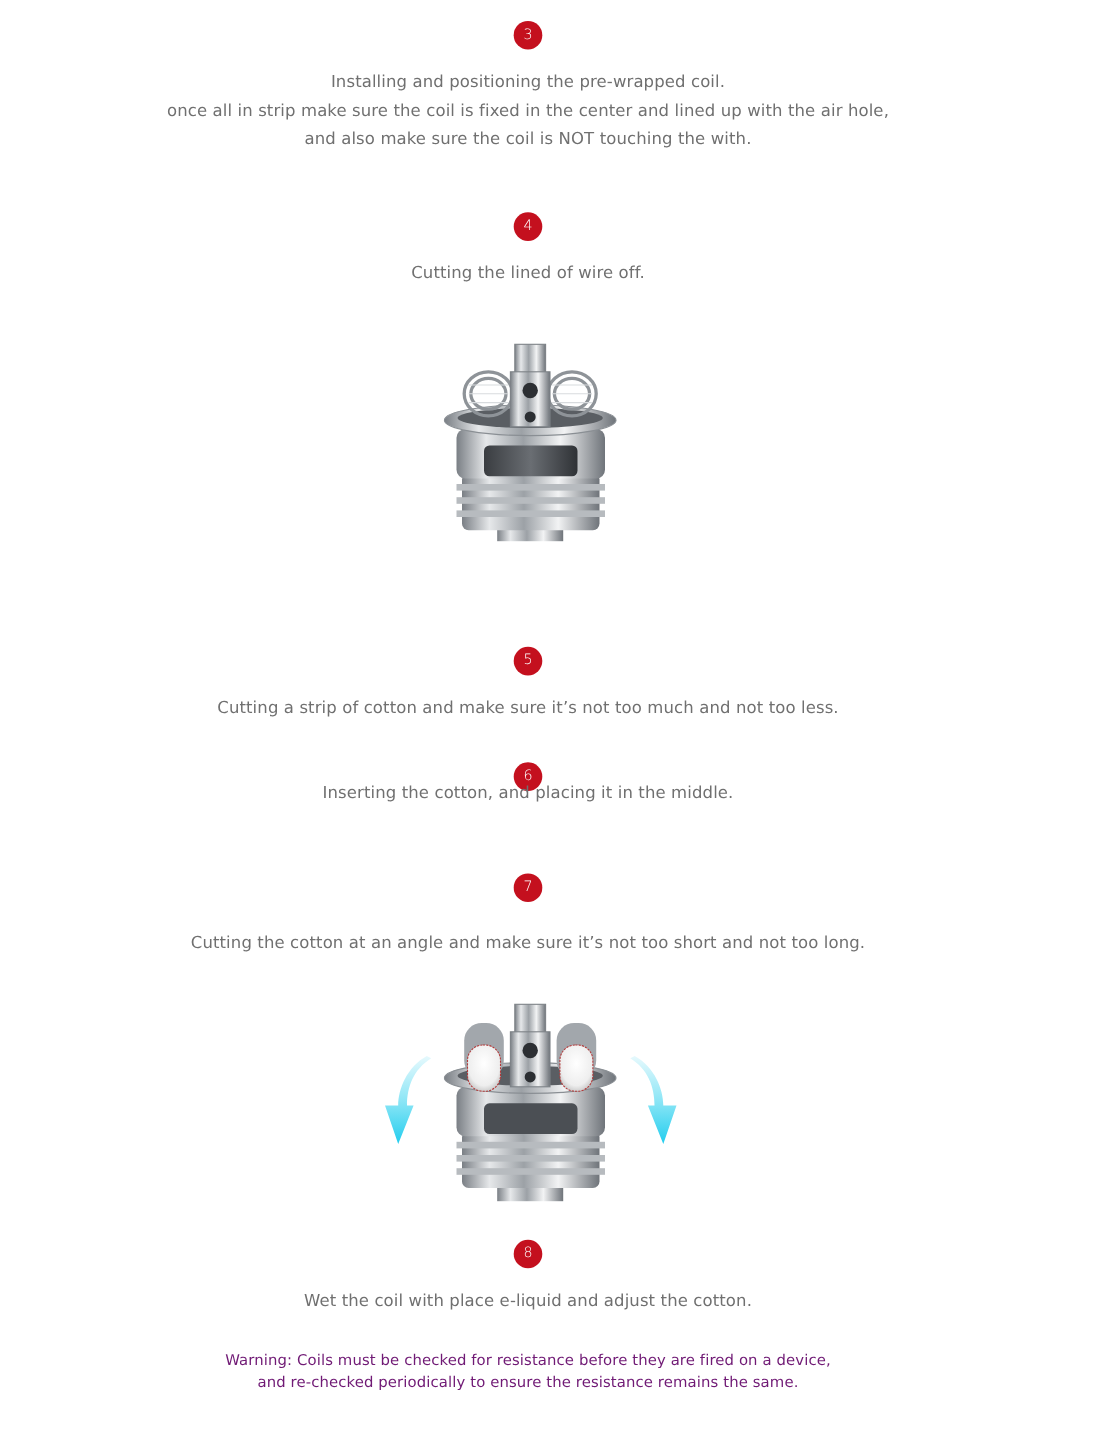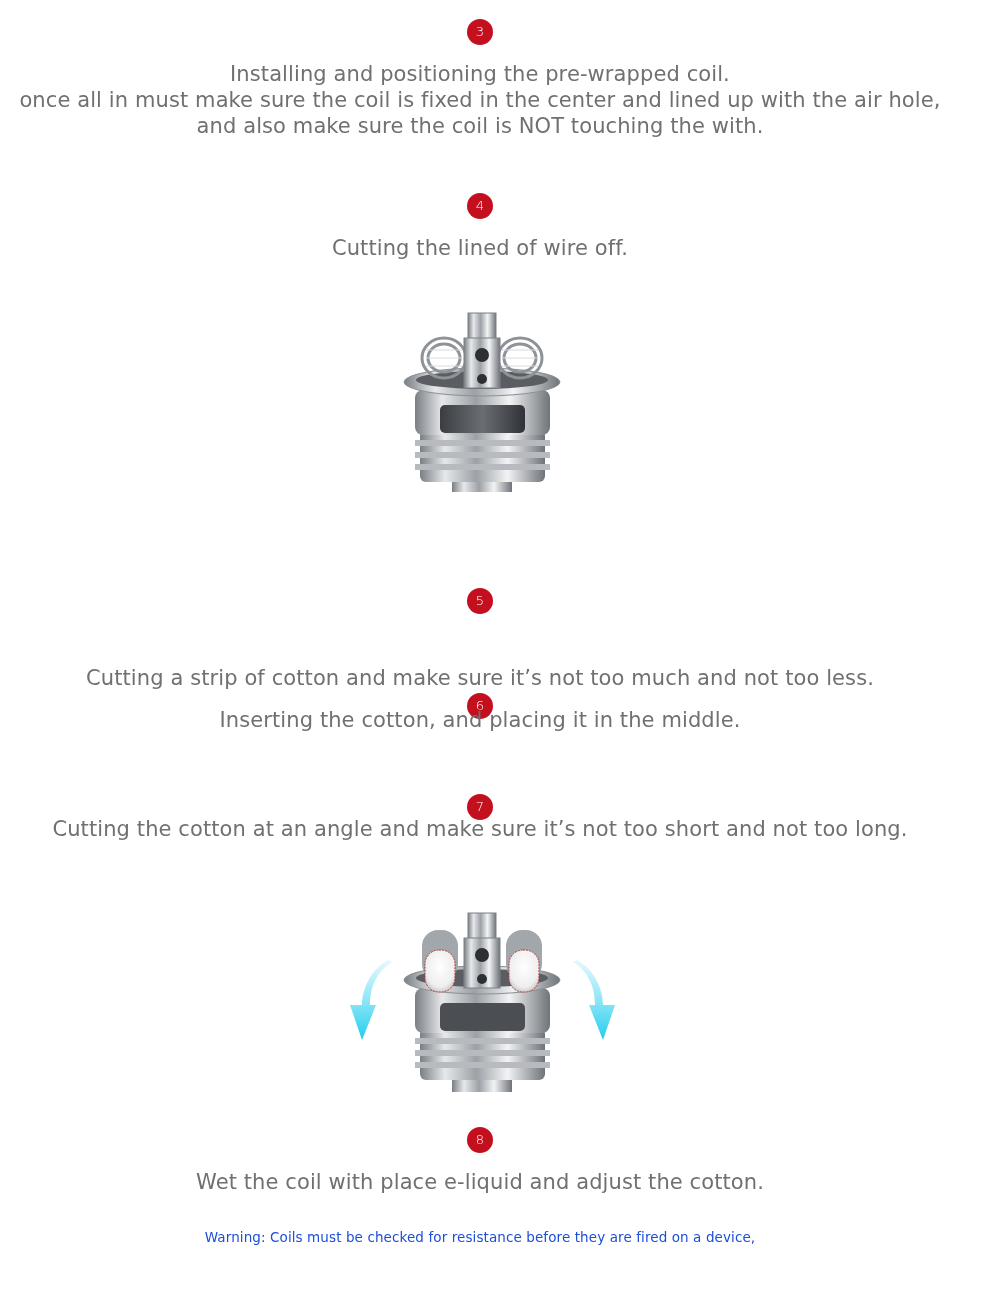--- a/index.html
+++ b/index.html
@@ -1,32 +1,32 @@
 <!DOCTYPE html>
 <html><head>
 <meta charset="utf-8">
 <style>
   html, body { margin: 0; padding: 0; background: #ffffff; }
   body { width: 1000px; height: 1304px; position: relative; overflow: hidden;
          font-family: "DejaVu Sans", sans-serif; color: #6e6e6e; }
   .badge { position: absolute; left: 467px; width: 26px; height: 26px; border-radius: 50%;
            background: #c4101e; color: #fff; font-size: 13px; line-height: 26px; text-align: center;
            font-family: "DejaVu Sans", sans-serif; font-weight: 300; }
-  .txt { position: absolute; left: 0; width: 960px; text-align: center; font-size: 21px;
+  .txt { position: absolute; left: 0; width: 960px; text-align: center; font-size: 15px;
          line-height: 26px; letter-spacing: 0.1px; color: #707070; }
-  .warn { color: #1d4ed8; font-size: 13.5px; line-height: 20px; }
+  .warn { color: #701a75; font-size: 13.5px; line-height: 20px; }
   .illu { position: absolute; }
 </style>
 </head>
 <body>
 
 <div class="badge" style="top:19px">3</div>
 <div class="txt" style="top:61px">
   <div>Installing and positioning the pre-wrapped coil.</div>
-  <div>once all in must make sure the coil is fixed in the center and lined up with the air hole,</div>
+  <div>once all in strip make sure the coil is fixed in the center and lined up with the air hole,</div>
   <div>and also make sure the coil is NOT touching the with.</div>
 </div>
 
 <div class="badge" style="top:193px">4</div>
 <div class="txt" style="top:235px">
   <div>Cutting the lined of wire off.</div>
 </div>
 
 <div class="illu" style="left:400px; top:310px; width:165px; height:185px">
   <svg width="165" height="185" viewBox="0 0 165 185">
@@ -68,31 +68,31 @@
         <line x1="102" y1="56" x2="138" y2="56"></line>
     </g>
     <rect x="68" y="3" width="28" height="28" fill="url(#metal)" stroke="#7d8287"></rect>
     <rect x="64" y="28" width="36" height="50" fill="url(#metal)" stroke="#7d8287"></rect>
     <circle cx="82" cy="45" r="7" fill="#2c2f33"></circle>
     <circle cx="82" cy="69" r="5" fill="#2c2f33"></circle>
   </svg>
 </div>
 
 <div class="badge" style="top:588px">5</div>
-<div class="txt" style="top:665px">
+<div class="txt" style="top:630px">
   <div>Cutting a strip of cotton and make sure it’s not too much and not too less.</div>
 </div>
 
 <div class="badge" style="top:693px">6</div>
 <div class="txt" style="top:707px">
   <div>Inserting the cotton, and placing it in the middle.</div>
 </div>
 
 <div class="badge" style="top:794px">7</div>
-<div class="txt" style="top:816px">
+<div class="txt" style="top:844px">
   <div>Cutting the cotton at an angle and make sure it’s not too short and not too long.</div>
 </div>
 
 <div class="illu" style="left:340px; top:910px; width:285px; height:185px">
   <svg width="285" height="185" viewBox="0 0 285 185">
     <defs>
       <linearGradient id="metal2" x1="0" x2="1" y1="0" y2="0">
         <stop offset="0" stop-color="#7a7f85"></stop>
         <stop offset="0.2" stop-color="#e6e8ea"></stop>
         <stop offset="0.45" stop-color="#9ca1a6"></stop>
@@ -136,13 +136,14 @@
   </svg>
 </div>
 
 <div class="badge" style="top:1127px">8</div>
 <div class="txt" style="top:1169px">
   <div>Wet the coil with place e-liquid and adjust the cotton.</div>
 </div>
 
 <div class="txt warn" style="top:1227px">
   <div>Warning: Coils must be checked for resistance before they are fired on a device,</div>
+  <div>and re-checked periodically to ensure the resistance remains the same.</div>
 </div>
 
 </body></html>

